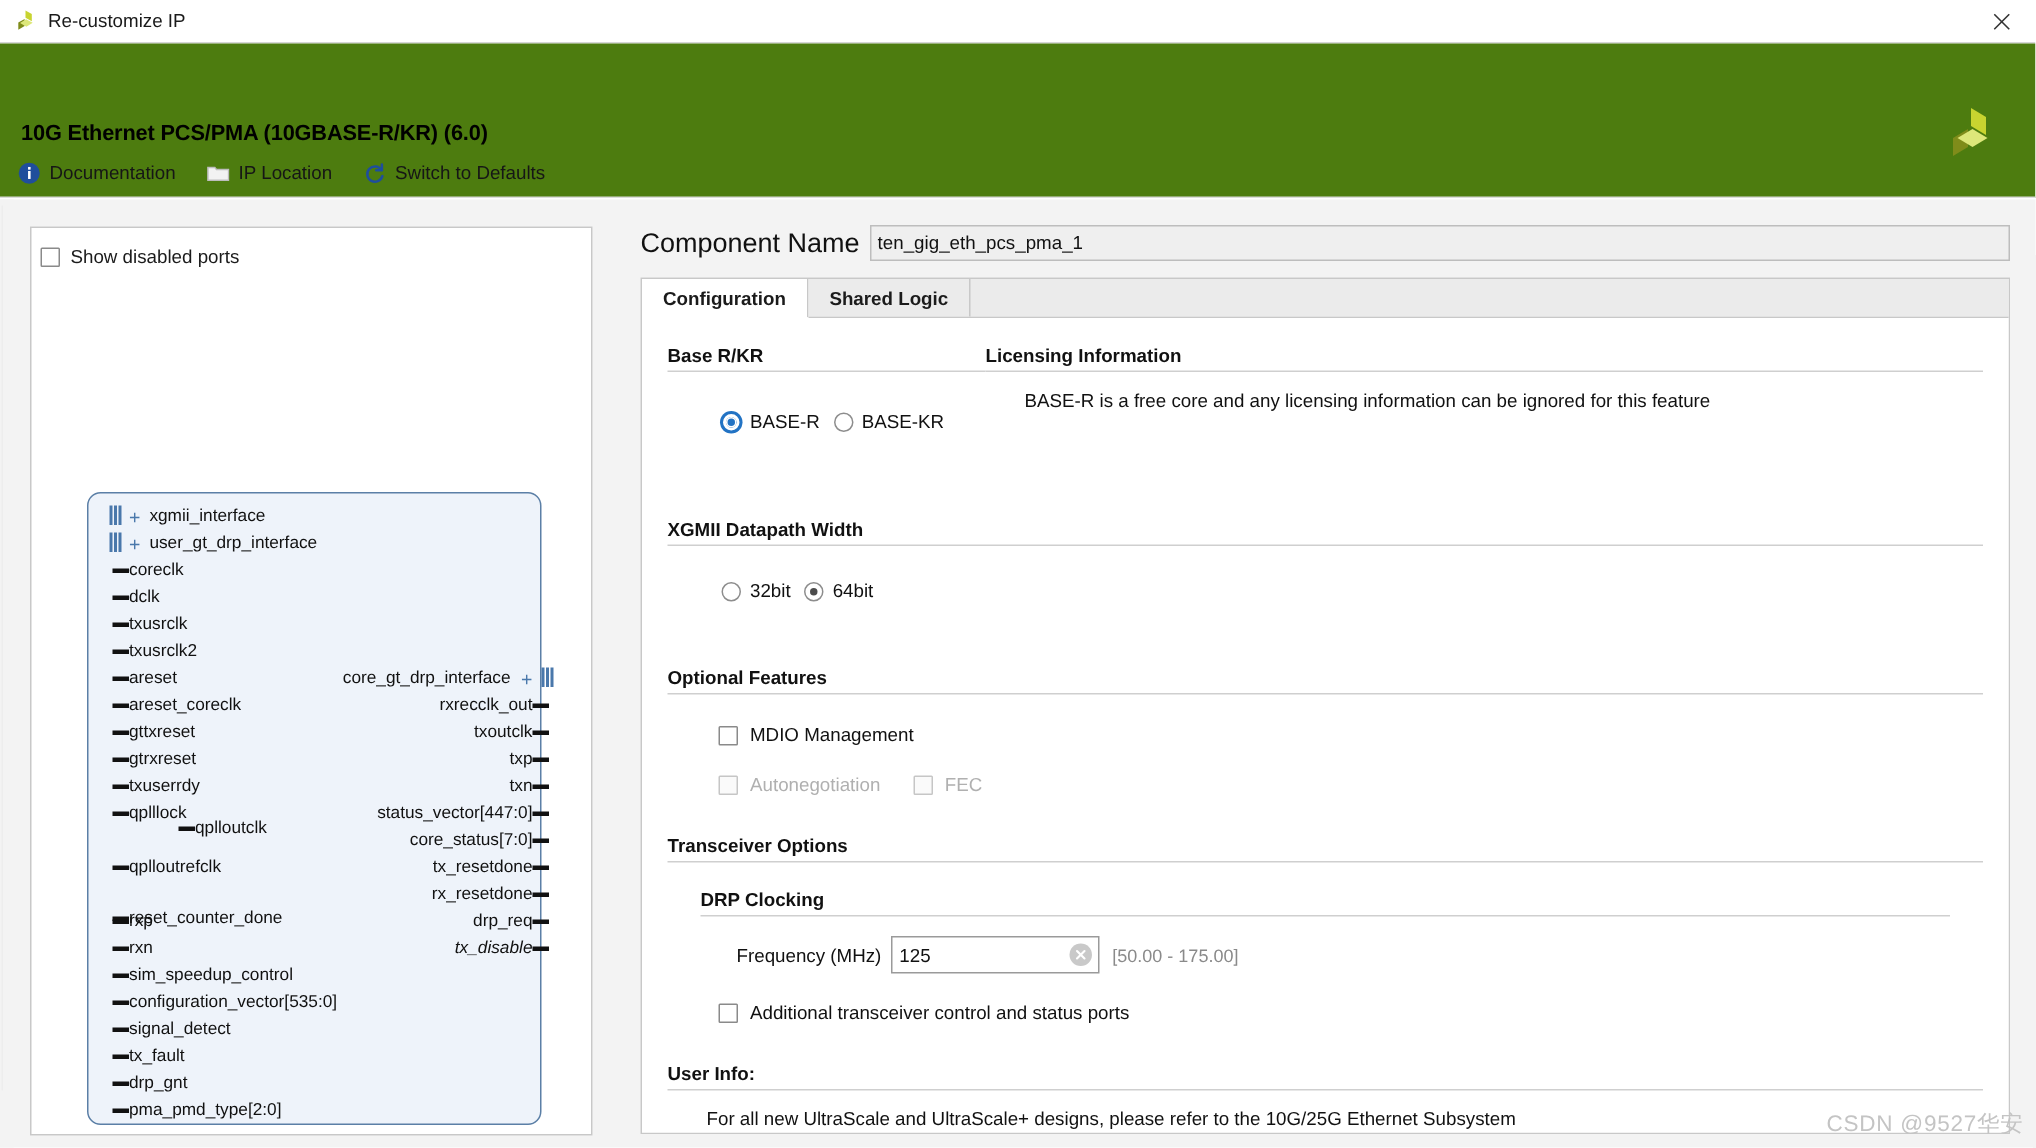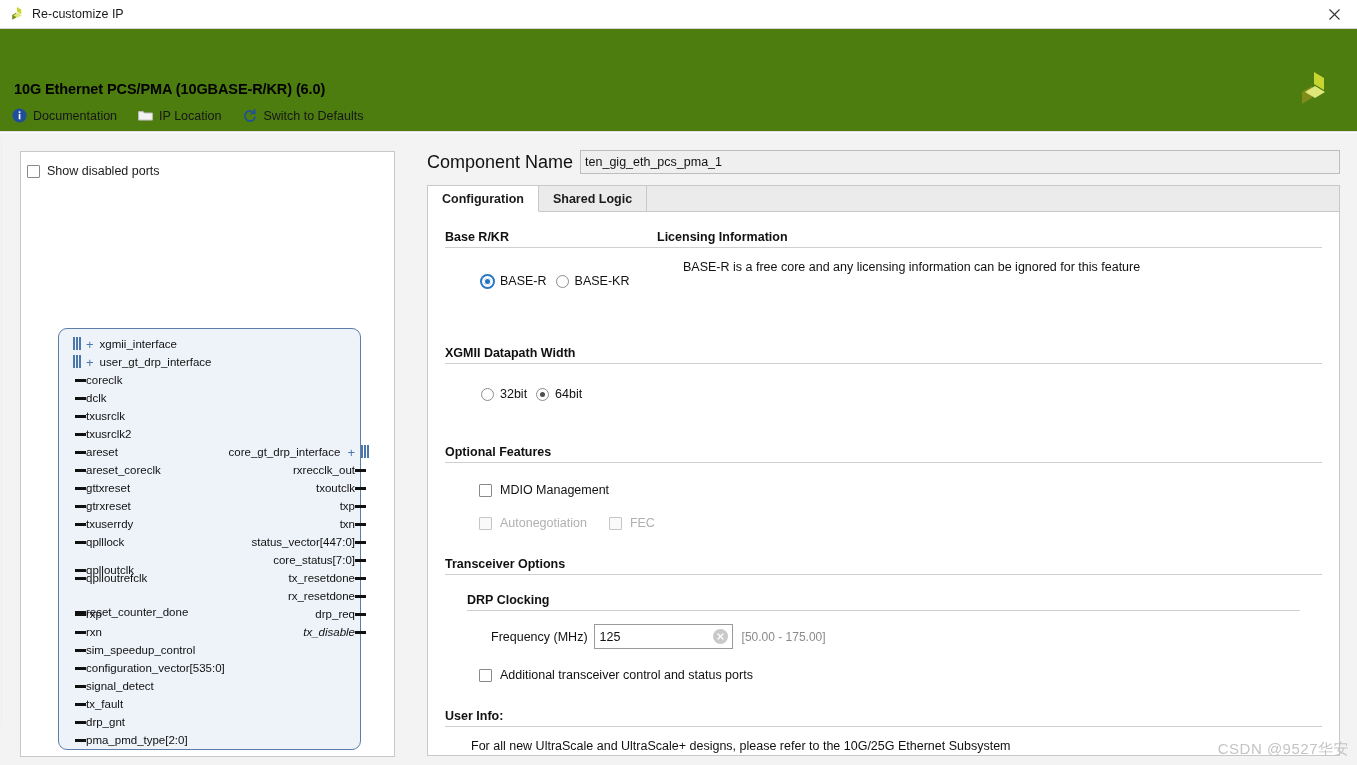--- a/index.html
+++ b/index.html
@@ -55,21 +55,21 @@
     position: absolute;
     right: 22px; top: 38px;
     width: 44px; height: 44px;
   }
   #toolbar {
     position: absolute;
     left: 10px; bottom: 6px;
     display: flex; align-items: center; gap: 0px;
   }
   .tb-item {
-    display: flex; align-items: center;
+    display: flex; align-items: flex-start;
     gap: 6px;
     padding: 2px 10px 2px 2px;
     margin-right: 9px;
     cursor: pointer;
     font-size: 12.5px;
     color: #161616;
   }
   .tb-item .ic { width: 15px; height: 15px; display: block; }
 
   
@@ -445,21 +445,21 @@
             <span>gtrxreset</span>
           </div>
           <div class="port-row left" style="top: 186px;">
             <span class="pin left" style="top: 8px;"></span>
             <span>txuserrdy</span>
           </div>
           <div class="port-row left" style="top: 204px;">
             <span class="pin left" style="top: 8px;"></span>
             <span>qplllock</span>
           </div>
-          <div class="port-row left" style="top: 232px;">
+          <div class="port-row left" style="top: 214px; margin-left: 44px;">
             <span class="pin left" style="top: 8px;"></span>
             <span>qplloutclk</span>
           </div>
           <div class="port-row left" style="top: 240px;">
             <span class="pin left" style="top: 8px;"></span>
             <span>qplloutrefclk</span>
           </div>
           <div class="port-row left" style="top: 274px; text-align: center;">
             <span class="pin left" style="top: 8px;"></span>
             <span>reset_counter_done</span>

